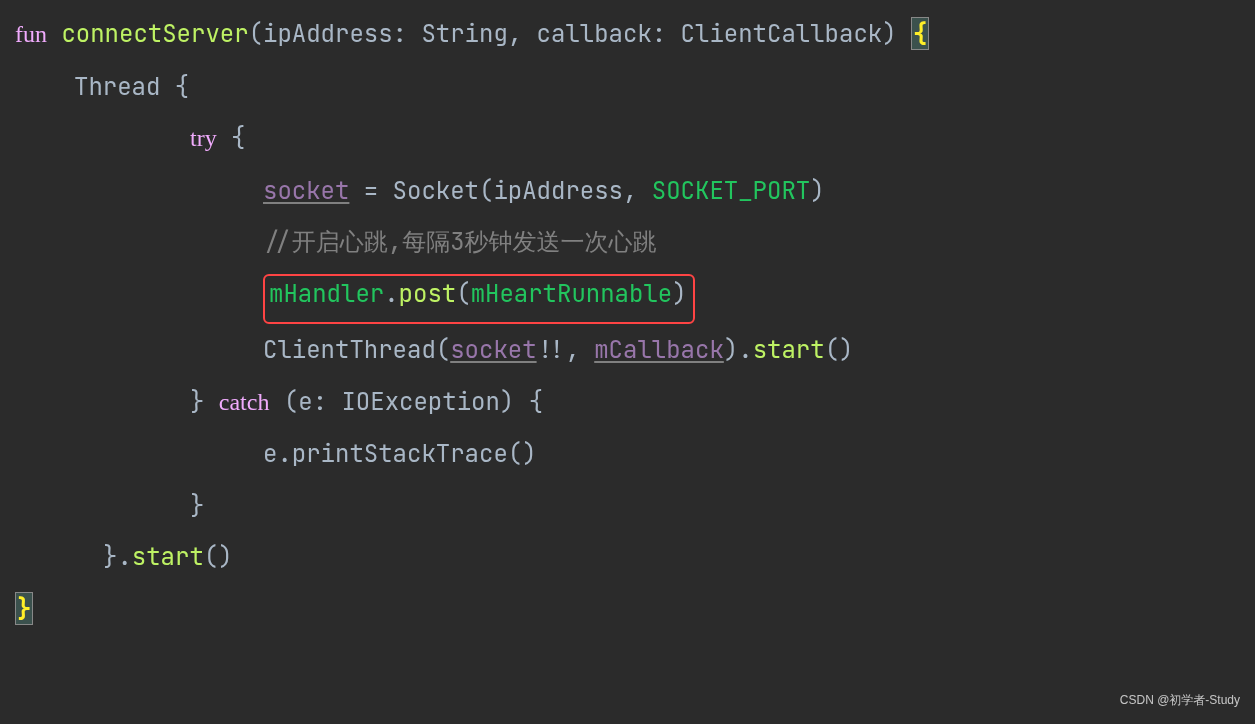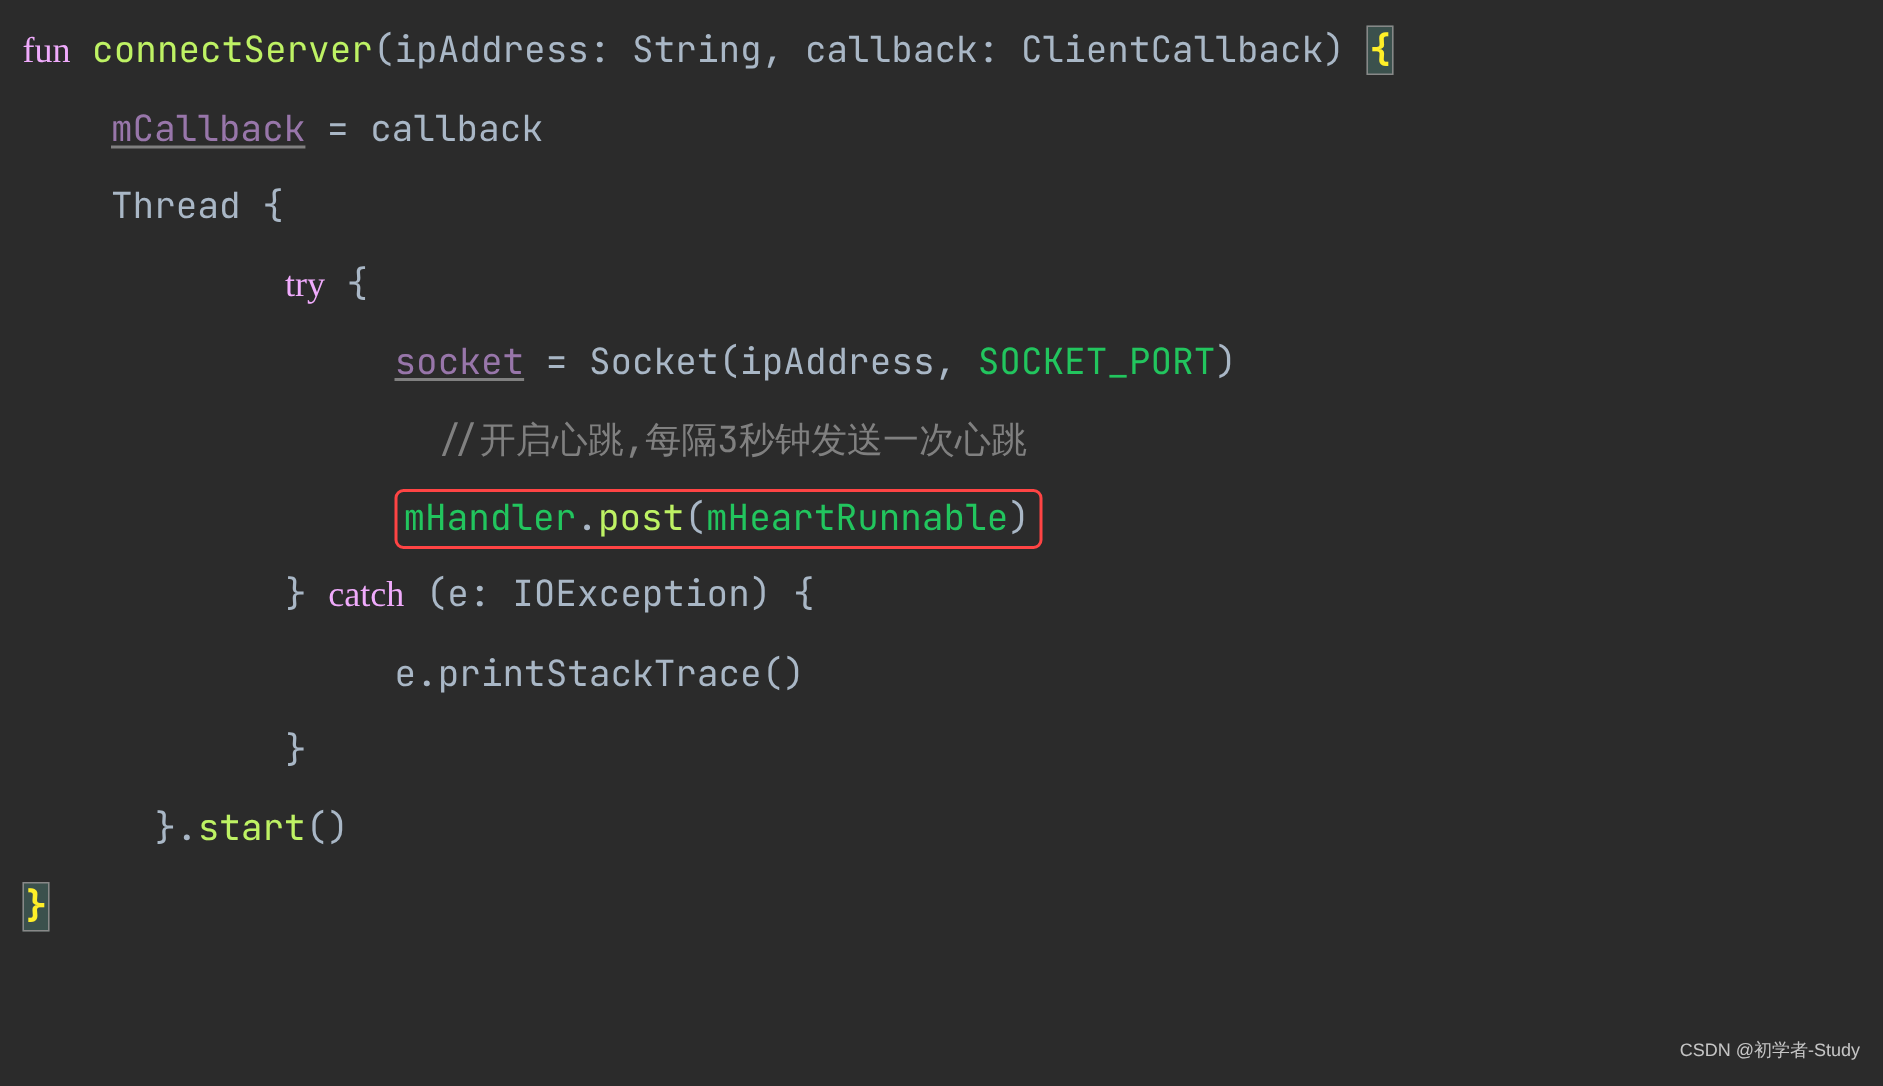--- a/index.html
+++ b/index.html
@@ -34,33 +34,32 @@
       color: #22c55e;
     }
     .member-underline {
       color: #9876aa;
       text-decoration: underline;
       text-decoration-color: #808080;
       text-underline-offset: 3px;
     }
     .comment {
       color: #808080;
-      margin-left: 28px;
     }
     .brace-highlight {
       color: #ffef28;
       font-weight: bold;
       background-color: #3b514d;
       border: 1px solid #888;
       padding: 0 1px;
     }
     .red-box {
       border: 2px solid #ff4444;
       border-radius: 6px;
-      padding: 0 6px 0 4px;
+      padding: 0 6px 10px 4px;
       display: inline-block;
       line-height: 1.5;
       text-align: right;
     }
     .watermark {
       position: absolute;
       bottom: 10px;
       right: 15px;
       color: #e0e0e0;
       font-size: 12px;
@@ -70,26 +69,26 @@
     .indent1 { padding-left: 59px; }
     .indent2 { padding-left: 88px; }
     .indent3 { padding-left: 175px; }
     .indent4 { padding-left: 248px; }
   </style>
 </head>
 <body>
 
 <div>
   <div class="code-line"><span class="keyword">fun</span> <span class="function-name">connectServer</span><span>(ipAddress: String, callback: ClientCallback) </span><span class="brace-highlight">{</span></div>
-  <div class="code-line indent1"><span class="member-underline">mCallback</span><span> = callback</span></div>
   <div class="code-line indent1"><span>Thread </span><span>{</span></div>
   <div class="code-line indent3"><span class="keyword">try</span><span> {</span></div>
   <div class="code-line indent4"><span class="member-underline">socket</span><span> = Socket(ipAddress, </span><span class="member-access">SOCKET_PORT</span><span>)</span></div>
   <div class="code-line indent4"><span class="comment">//开启心跳,每隔3秒钟发送一次心跳</span></div>
   <div class="code-line indent4"><span class="red-box"><span class="member-access">mHandler</span><span>.</span><span class="function-name">post</span><span>(</span><span class="member-access">mHeartRunnable</span><span>)</span></span></div>
+  <div class="code-line indent4"><span>ClientThread(</span><span class="member-underline">socket</span><span>!!, </span><span class="member-underline">mCallback</span><span>).</span><span class="function-name">start</span><span>()</span></div>
   <div class="code-line indent3"><span>} </span><span class="keyword">catch</span><span> (e: IOException) {</span></div>
   <div class="code-line indent4"><span>e.printStackTrace()</span></div>
   <div class="code-line indent3"><span>}</span></div>
   <div class="code-line indent2"><span>}.</span><span class="function-name">start</span><span>()</span></div>
   <div class="code-line"><span class="brace-highlight">}</span></div>
 </div>
 
 <div class="watermark">CSDN @初学者-Study</div>
 
 </body></html>

